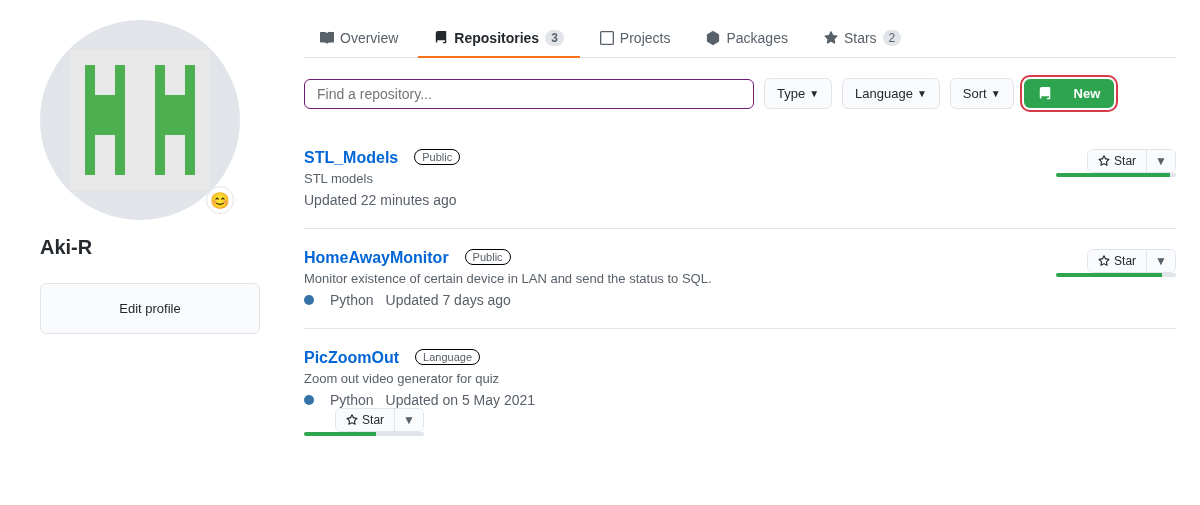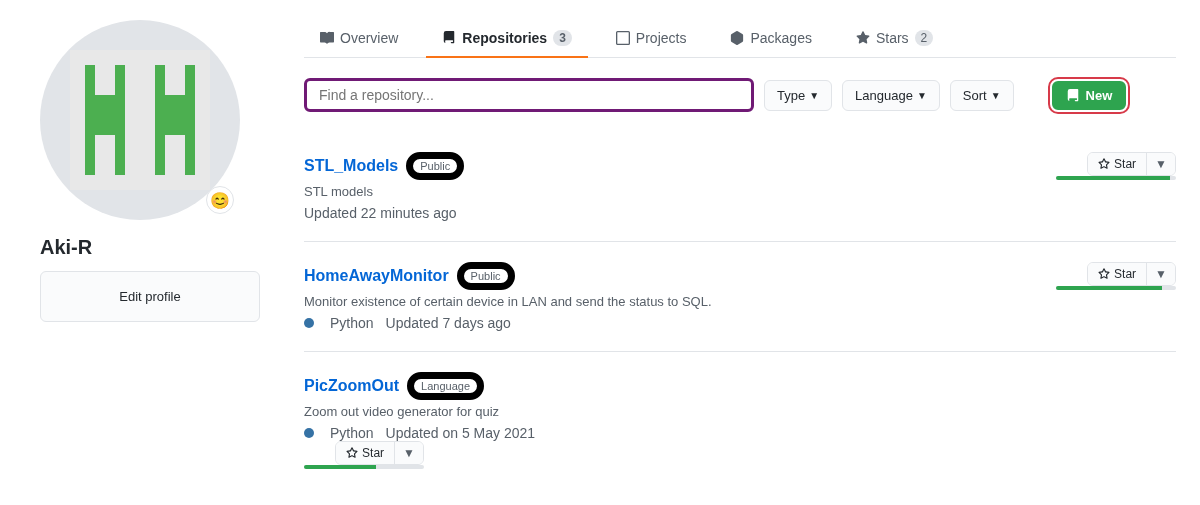--- a/index.html
+++ b/index.html
@@ -5,46 +5,46 @@
     * { box-sizing: border-box; margin: 0; padding: 0; }
     body { font-family: -apple-system, BlinkMacSystemFont, "Segoe UI", Helvetica, Arial, sans-serif; font-size: 14px; color: #24292e; background: #fff; }
 
     .page-container { display: flex; width: 1200px; min-height: 505px; padding: 20px 0; }
 
     
     .sidebar { width: 280px; padding: 0 20px 0 40px; flex-shrink: 0; }
     .avatar-container { position: relative; width: 200px; height: 200px; margin-bottom: 16px; }
     .avatar-circle { width: 200px; height: 200px; border-radius: 50%; background: #e1e4e8; overflow: hidden; display: flex; align-items: center; justify-content: center; }
     .avatar-emoji { position: absolute; bottom: 6px; right: 6px; background: #fff; border-radius: 50%; width: 28px; height: 28px; display: flex; align-items: center; justify-content: center; font-size: 16px; border: 1px solid #e1e4e8; }
-    .username { font-size: 20px; font-weight: 600; color: #24292e; margin-bottom: 12px; }
+    .username { font-size: 20px; font-weight: 600; color: #24292e; margin-bottom: 24px; }
     .edit-profile-btn { display: block; width: 100%; padding: 17px 12px; border: 1px solid #e1e4e8; border-radius: 6px; background: #fafbfc; color: #24292e; font-size: 13px; text-align: center; cursor: pointer; }
 
     
     .main-content { flex: 1; padding: 0 24px 0 24px; }
 
     
-    .nav-tabs { display: flex; align-items: center; border-bottom: 1px solid #e1e4e8; margin-bottom: 20px; gap: 12px; }
+    .nav-tabs { display: flex; align-items: center; border-bottom: 1px solid #e1e4e8; margin-bottom: 20px; gap: 4px; }
     .nav-tab { display: flex; align-items: center; gap: 6px; padding: 10px 16px; font-size: 14px; color: #586069; cursor: pointer; border-bottom: 2px solid transparent; margin-bottom: -1px; text-decoration: none; }
     .nav-tab.active { color: #24292e; border-bottom-color: #f97316; font-weight: 600; }
     .nav-tab .badge { background: #e1e4e8; border-radius: 20px; padding: 1px 6px; font-size: 12px; color: #586069; }
 
     
     .filter-bar { display: flex; align-items: center; gap: 10px; margin-bottom: 20px; }
-    .search-input { flex: 1; max-width: 450px; padding: 6px 12px; border: 3px solid #701a75; border-radius: 6px; font-size: 14px; color: #24292e; outline: none; }
+    .search-input { flex: 1; max-width: 450px; padding: 6px 12px; border: 1px solid #701a75; border-radius: 6px; font-size: 14px; color: #24292e; outline: none; }
     .filter-btn { padding: 7px 12px; border: 1px solid #e1e4e8; border-radius: 6px; background: #fafbfc; color: #24292e; font-size: 13px; cursor: pointer; display: flex; align-items: center; gap: 4px; }
-    .new-btn { padding: 5px 12px; border: 2px solid #2ea44f; border-radius: 6px; background: #2ea44f; color: #fff; font-size: 13px; font-weight: 600; cursor: pointer; display: flex; align-items: flex-end; gap: 6px; outline: 2px solid #d73a49; outline-offset: 2px; margin-left: 28px; }
+    .new-btn { padding: 5px 12px; border: 2px solid #2ea44f; border-radius: 6px; background: #2ea44f; color: #fff; font-size: 13px; font-weight: 600; cursor: pointer; display: flex; align-items: flex-end; gap: 22px; outline: 2px solid #d73a49; outline-offset: 2px; }
 
     
     .repo-list { }
     .repo-item { padding: 20px 0; border-bottom: 1px solid #e1e4e8; display: flex; align-items: flex-start; justify-content: space-between; }
     .repo-item:last-child { border-bottom: none; flex-direction: column; }
     .repo-info { flex: 1; }
-    .repo-name-row { display: flex; align-items: center; gap: 8px; margin-bottom: 4px; }
+    .repo-name-row { display: flex; align-items: flex-start; gap: 16px; margin-bottom: 4px; }
     .repo-name { font-size: 16px; font-weight: 600; color: #0366d6; cursor: pointer; }
-    .repo-badge { font-size: 11px; color: #586069; border: 7px solid #000000; border-radius: 20px; padding: 1px 7px; }
+    .repo-badge { font-size: 11px; color: #586069; border: 1px solid #000000; border-radius: 20px; padding: 1px 7px; }
     .repo-desc { font-size: 13px; color: #586069; margin-bottom: 6px; }
     .repo-meta { display: flex; align-items: center; gap: 12px; font-size: 14px; color: #586069; }
     .repo-actions { display: flex; align-items: flex-start; gap: 0; flex-direction: column; align-items: flex-end; }
     .star-btn-group { display: flex; border: 1px solid #e1e4e8; border-radius: 6px; overflow: hidden; margin-bottom: 0; }
     .star-btn { padding: 4px 10px; background: #fafbfc; font-size: 12px; color: #24292e; cursor: pointer; border: none; display: flex; align-items: center; gap: 4px; border-right: 1px solid #e1e4e8; }
     .star-dropdown { padding: 4px 8px; background: #fafbfc; border: none; cursor: pointer; color: #586069; font-size: 12px; }
     .progress-bar { width: 120px; height: 4px; background: #e1e4e8; border-radius: 2px; overflow: hidden; }
     .progress-fill { height: 100%; background: #2ea44f; }
     .chevron { font-size: 10px; }
   </style>

